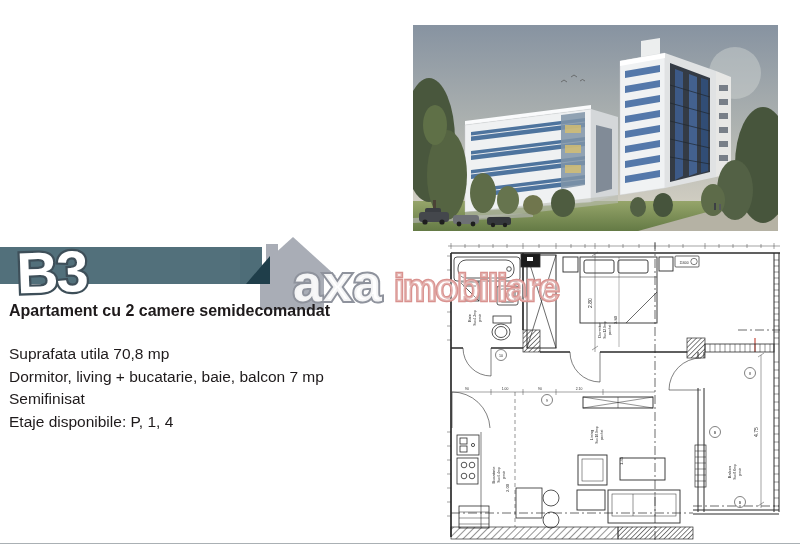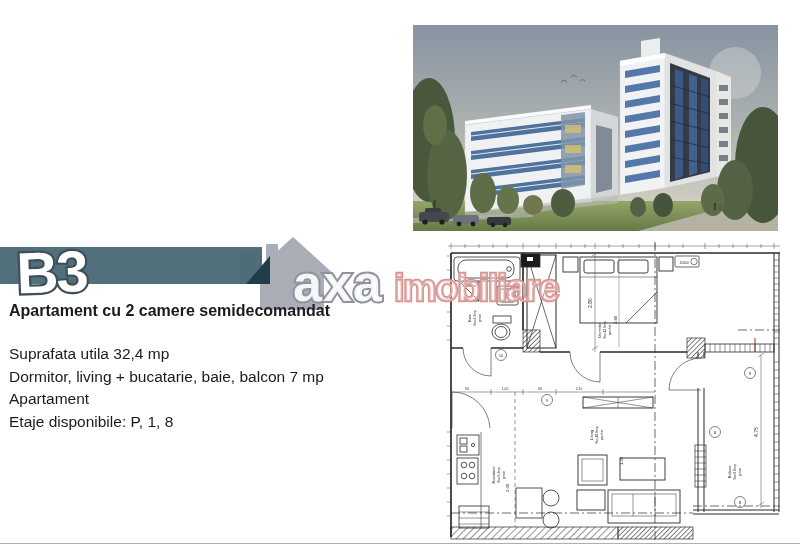--- a/index.html
+++ b/index.html
@@ -327,20 +327,20 @@
     </g>
     <rect x="240" y="250" width="22" height="34" fill="#4e6d78"></rect>
     <polygon points="246,284 270,284 270,256" fill="#1f3e4a"></polygon>
     <text x="16" y="292" font-size="58" font-weight="bold" letter-spacing="-2" fill="#ffffff" stroke="#3e4f59" stroke-width="4.5" paint-order="stroke" transform="rotate(-2 60 260)">B3</text>
     <text x="293" y="301" font-size="52" font-weight="bold" letter-spacing="1" fill="#ffffff" fill-opacity="0.9" stroke-width="4" paint-order="stroke" stroke="#8f939d">axa</text>
     <text x="394" y="301" font-size="38" font-weight="bold" letter-spacing="-1.5" fill="#ffffff" fill-opacity="0.3" stroke-width="2.6" paint-order="stroke" stroke="#d9928f">imobiliare</text>
   </svg>
 
   <div class="title">Apartament cu 2 camere semidecomandat</div>
   <div class="details">
-    <div>Suprafata utila 32,4 mp</div>
+    <div>Suprafata utila 70,8 mp</div>
     <div>Dormitor, living + bucatarie, baie, balcon 7 mp</div>
-    <div>Apartament</div>
-    <div>Etaje disponibile: P, 1, 8</div>
+    <div>Semifinisat</div>
+    <div>Etaje disponibile: P, 1, 4</div>
   </div>
 
   <div class="bottom-line"></div>
 </div>
 
 </body></html>

